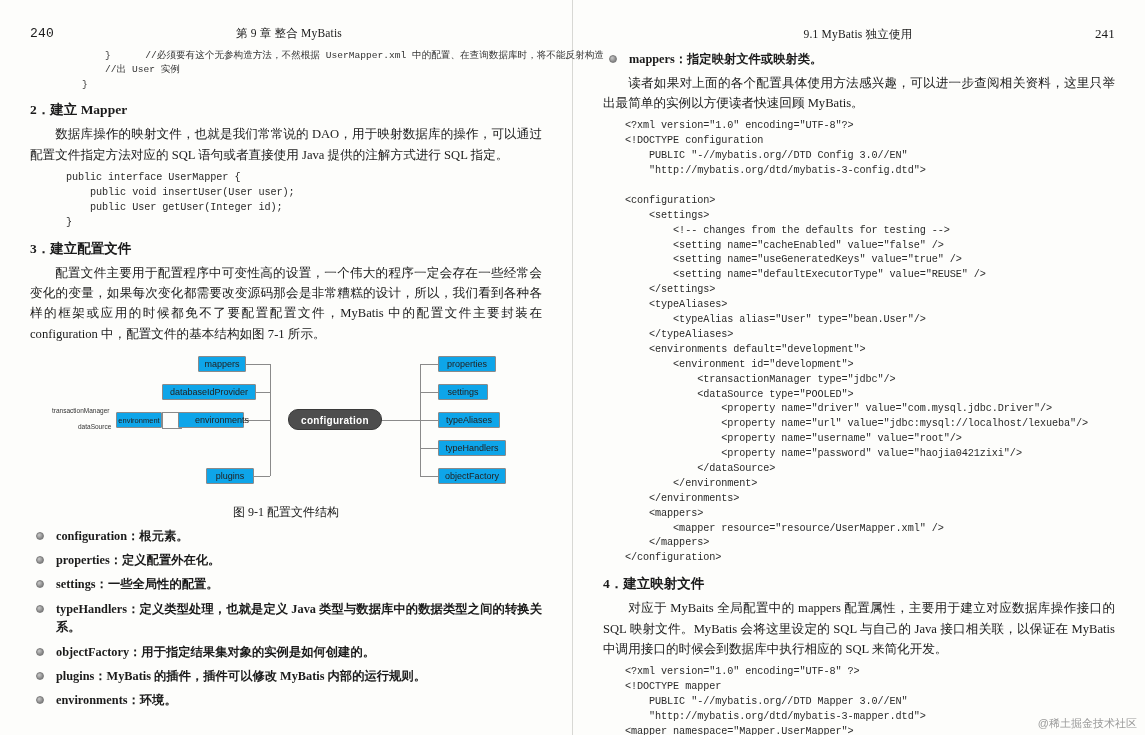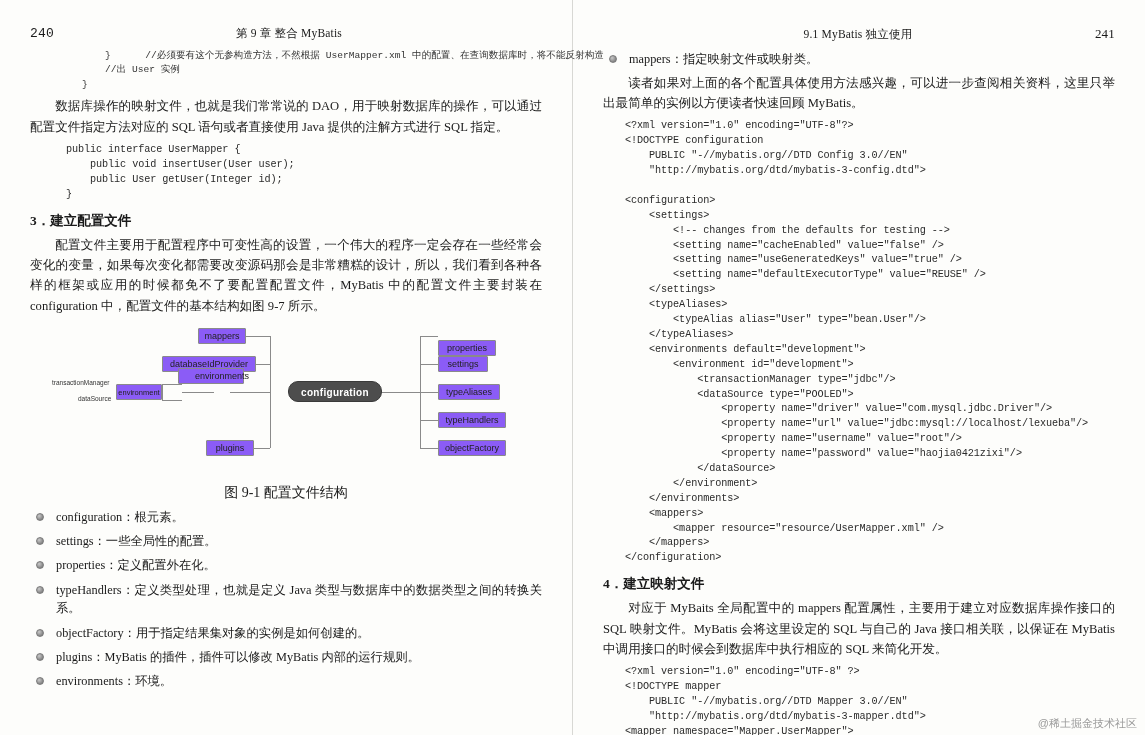--- a/index.html
+++ b/index.html
@@ -81,21 +81,21 @@
 
   
   .figure {
     position: relative;
     height: 150px;
     margin: 6px 0 2px 0;
   }
   .node {
     position: absolute;
     border: 1px solid #8a8a8a;
-    background: #8b5cf6;
+    background: #0ea5e9;
     font-size: 9px;
     font-family: "Liberation Sans", sans-serif;
     color: #222;
     text-align: center;
     line-height: 15px;
     height: 16px;
     border-radius: 1px;
     white-space: nowrap;
   }
   .node.center {
@@ -106,32 +106,32 @@
     height: 21px;
     line-height: 21px;
     border-radius: 10px;
     font-weight: bold;
     letter-spacing: .3px;
   }
   .edge { position: absolute; background: #8a8a8a; height: 1px; }
   .edge.v { width: 1px; height: auto; }
   .figcap {
     text-align: center;
-    font-size: 14px;
-    margin-top: 12px;
+    font-size: 12px;
+    margin-top: 4px;
   }
   .tinylabel {
     position: absolute;
     font-size: 6.5px;
     font-family: "Liberation Sans", sans-serif;
     color: #333;
     white-space: nowrap;
   }
 
-  ul.bullets { list-style: none; margin: 6px 0 0 0; padding: 0; }
+  ul.bullets { list-style: none; margin: 6px 0 0 0; padding: 0; font-weight: bold; }
   ul.bullets li {
     position: relative;
     padding-left: 26px;
     font-size: 12.3px;
     line-height: 1.52;
     margin-bottom: 5.5px;
     text-align: justify;
   }
   ul.bullets li .dot {
     position: absolute;
@@ -163,31 +163,32 @@
     <div class="runhead">
       <span class="folio">240</span>
       <span class="title">第 9 章   整合 MyBatis</span>
       <span style="width:18px"></span>
     </div>
 
     <div class="topline">    }      //必须要有这个无参构造方法，不然根据 UserMapper.xml 中的配置、在查询数据库时，将不能反射构造
     //出 User 实例
 }</div>
 
+    <div class="h2">2．建立 Mapper</div>
 
     <div class="body-text">数据库操作的映射文件，也就是我们常常说的 DAO，用于映射数据库的操作，可以通过配置文件指定方法对应的 SQL 语句或者直接使用 Java 提供的注解方式进行 SQL 指定。</div>
 
     <pre class="code ind">public interface UserMapper {
     public void insertUser(User user);
     public User getUser(Integer id);
 }</pre>
 
     <div class="h2">3．建立配置文件</div>
 
-    <div class="body-text">配置文件主要用于配置程序中可变性高的设置，一个伟大的程序一定会存在一些经常会变化的变量，如果每次变化都需要改变源码那会是非常糟糕的设计，所以，我们看到各种各样的框架或应用的时候都免不了要配置配置文件，MyBatis 中的配置文件主要封装在 configuration 中，配置文件的基本结构如图 9-7 所示。</div>
+    <div class="body-text">配置文件主要用于配置程序中可变性高的设置，一个伟大的程序一定会存在一些经常会变化的变量，如果每次变化都需要改变源码那会是非常糟糕的设计，所以，我们看到各种各样的框架或应用的时候都免不了要配置配置文件，MyBatis 中的配置文件主要封装在 configuration 中，配置文件的基本结构如图 7-1 所示。</div>
 
     <div class="figure">
 
       <div class="edge" style="left:200px; top:70px; width:40px;"></div>
       <div class="edge" style="left:350px; top:70px; width:40px;"></div>
       <div class="edge v" style="left:240px; top:14px; height:112px;"></div>
       <div class="edge v" style="left:390px; top:14px; height:112px;"></div>
       <div class="edge" style="left:216px; top:14px; width:24px;"></div>
       <div class="edge" style="left:226px; top:42px; width:14px;"></div>
       <div class="edge" style="left:214px; top:70px; width:26px;"></div>
@@ -199,40 +200,40 @@
       <div class="edge" style="left:390px; top:126px; width:18px;"></div>
       <div class="edge" style="left:152px; top:70px; width:32px;"></div>
       <div class="edge v" style="left:132px; top:62px; height:16px;"></div>
       <div class="edge" style="left:132px; top:62px; width:20px;"></div>
       <div class="edge" style="left:132px; top:78px; width:20px;"></div>
 
       <div class="node center" style="left:258px; top:59px; width:94px;">configuration</div>
 
       <div class="node" style="left:168px; top:6px; width:48px;">mappers</div>
       <div class="node" style="left:132px; top:34px; width:94px;">databaseIdProvider</div>
-      <div class="node" style="left:148px; top:46px; width:66px;padding-left:16px;">environments</div>
+      <div class="node" style="left:148px; top:62px; width:66px;padding-left:16px;">environments</div>
       <div class="node" style="left:176px; top:118px; width:48px;">plugins</div>
 
-      <div class="node" style="left:408px; top:6px; width:58px;margin-top:12px;">properties</div>
+      <div class="node" style="left:408px; top:6px; width:58px;">properties</div>
       <div class="node" style="left:408px; top:34px; width:50px;">settings</div>
       <div class="node" style="left:408px; top:62px; width:62px;">typeAliases</div>
       <div class="node" style="left:408px; top:90px; width:68px;">typeHandlers</div>
       <div class="node" style="left:408px; top:118px; width:68px;">objectFactory</div>
 
       <div class="node" style="left:86px; top:62px; width:46px; font-size:7.5px;">environment</div>
       <div class="tinylabel" style="left:22px; top:57px;">transactionManager</div>
       <div class="tinylabel" style="left:48px; top:73px;">dataSource</div>
     </div>
 
     <div class="figcap">图 9-1   配置文件结构</div>
 
     <ul class="bullets">
       <li><span class="dot"></span><span>configuration：根元素。</span></li>
+      <li><span class="dot"></span><span>properties：定义配置外在化。</span></li>
       <li><span class="dot"></span><span>settings：一些全局性的配置。</span></li>
-      <li><span class="dot"></span><span>properties：定义配置外在化。</span></li>
       <li><span class="dot"></span><span>typeHandlers：定义类型处理，也就是定义 Java 类型与数据库中的数据类型之间的转换关系。</span></li>
       <li><span class="dot"></span><span>objectFactory：用于指定结果集对象的实例是如何创建的。</span></li>
       <li><span class="dot"></span><span>plugins：MyBatis 的插件，插件可以修改 MyBatis 内部的运行规则。</span></li>
       <li><span class="dot"></span><span>environments：环境。</span></li>
 
     </ul>
   </div>
 
   <div class="col col-right">
     <div class="runhead right">

